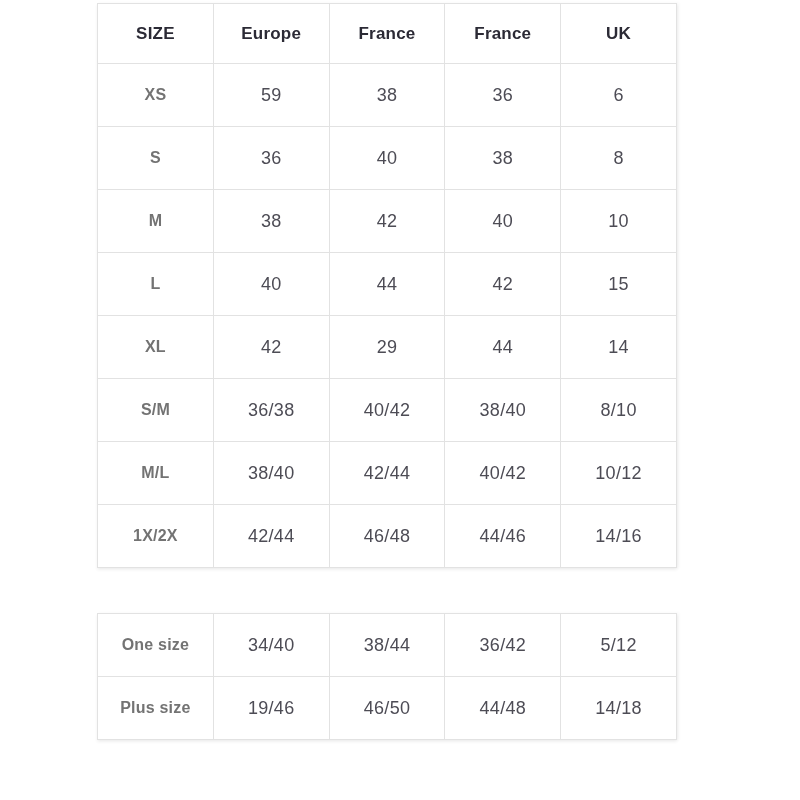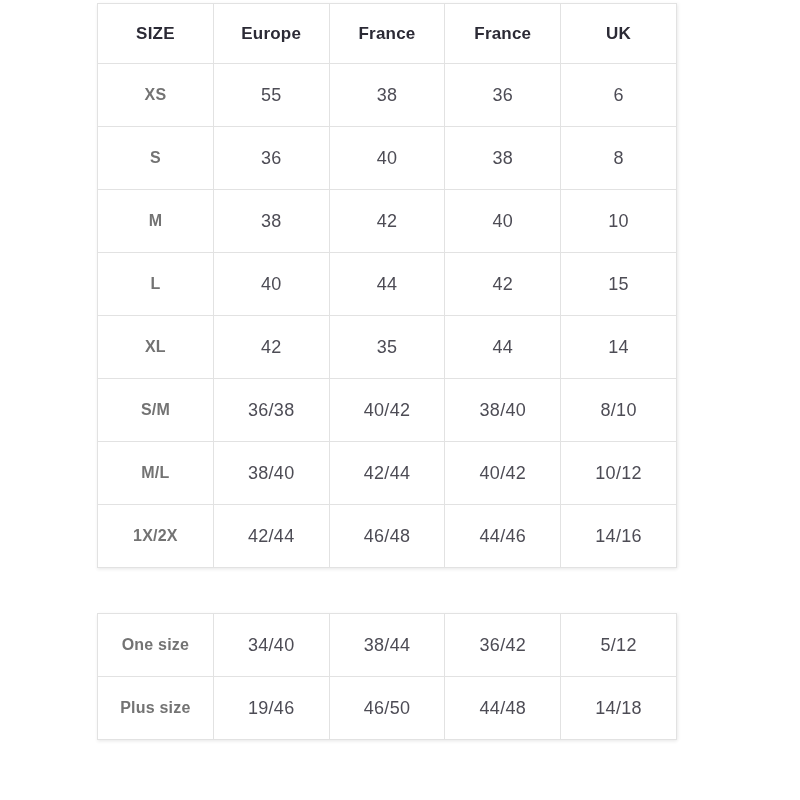--- a/index.html
+++ b/index.html
@@ -71,21 +71,21 @@
         <th>SIZE</th>
         <th>Europe</th>
         <th>France</th>
         <th>France</th>
         <th>UK</th>
       </tr>
     </thead>
     <tbody>
       <tr>
         <td class="row-label">XS</td>
-        <td>55</td>
+        <td>59</td>
         <td>38</td>
         <td>36</td>
         <td>6</td>
       </tr>
       <tr>
         <td class="row-label">S</td>
         <td>36</td>
         <td>40</td>
         <td>38</td>
         <td>8</td>
@@ -100,21 +100,21 @@
       <tr>
         <td class="row-label">L</td>
         <td>40</td>
         <td>44</td>
         <td>42</td>
         <td>15</td>
       </tr>
       <tr>
         <td class="row-label">XL</td>
         <td>42</td>
-        <td>35</td>
+        <td>29</td>
         <td>44</td>
         <td>14</td>
       </tr>
       <tr>
         <td class="row-label">S/M</td>
         <td>36/38</td>
         <td>40/42</td>
         <td>38/40</td>
         <td>8/10</td>
       </tr>

